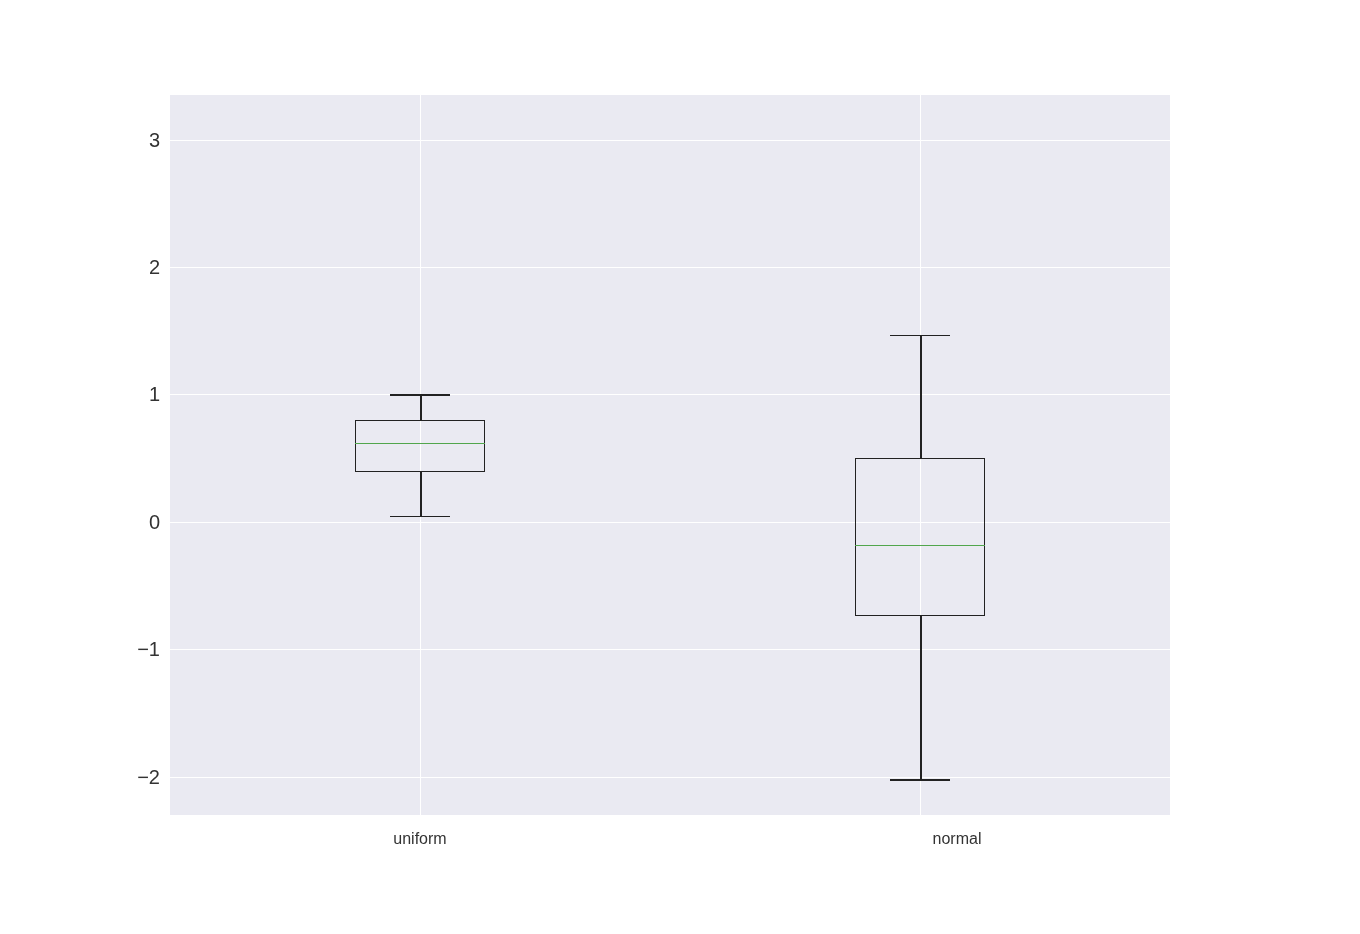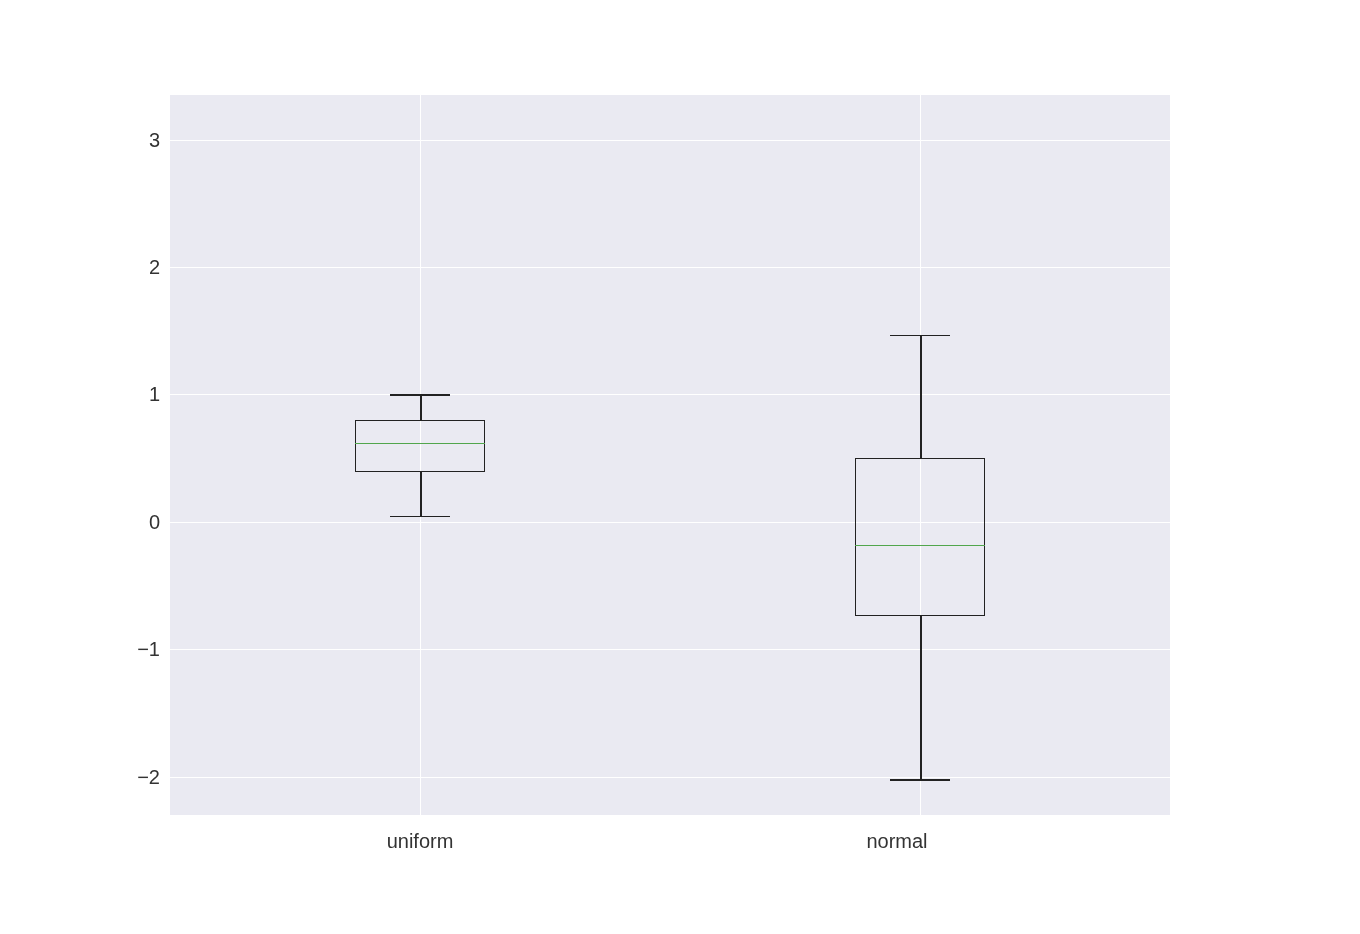--- a/index.html
+++ b/index.html
@@ -44,21 +44,21 @@
       right: 1010px;
       width: 60px;
       text-align: right;
       font-size: 20px;
       color: #333333;
       transform: translateY(-50%);
     }
     .x-tick-label {
       position: absolute;
       top: 735px;
-      font-size: 20px;
+      font-size: 16px;
       color: #333333;
       transform: translateX(-50%);
       text-align: center;
     }
     .box {
       position: absolute;
       border: 1.5px solid #222222;
       background: transparent;
     }
     .median-line {
@@ -90,21 +90,21 @@
     <div class="y-tick-label" style="top: 426.903px;">0</div>
     <div class="gridline-h" style="top: 299.469px;"></div>
     <div class="y-tick-label" style="top: 299.469px;">1</div>
     <div class="gridline-h" style="top: 172.035px;"></div>
     <div class="y-tick-label" style="top: 172.035px;">2</div>
     <div class="gridline-h" style="top: 44.6018px;"></div>
     <div class="y-tick-label" style="top: 44.6018px;">3</div>
     <div class="gridline-v" style="left: 250px;"></div>
     <div class="x-tick-label" style="left: 250px;">uniform</div>
     <div class="gridline-v" style="left: 750px;"></div>
-    <div class="x-tick-label" style="left: 727px;">normal</div>
+    <div class="x-tick-label" style="left: 787px;">normal</div>
     <div class="box" style="left: 185px; top: 324.956px; width: 130px; height: 52.2478px;"></div>
     <div class="median-line" style="left: 185px; top: 347.894px; width: 130px;"></div>
     <div class="whisker" style="left: 250px; top: 299.469px; height: 25.4867px;"></div>
     <div class="whisker" style="left: 250px; top: 377.204px; height: 43.3274px;"></div>
     <div class="cap" style="left: 220px; top: 299.469px; width: 60px;"></div>
     <div class="cap" style="left: 220px; top: 420.531px; width: 60px;"></div>
     <div class="box" style="left: 685px; top: 363.186px; width: 130px; height: 158.018px;"></div>
     <div class="median-line" style="left: 685px; top: 449.841px; width: 130px;"></div>
     <div class="whisker" style="left: 750px; top: 239.575px; height: 123.611px;"></div>
     <div class="whisker" style="left: 750px; top: 521.204px; height: 163.115px;"></div>

